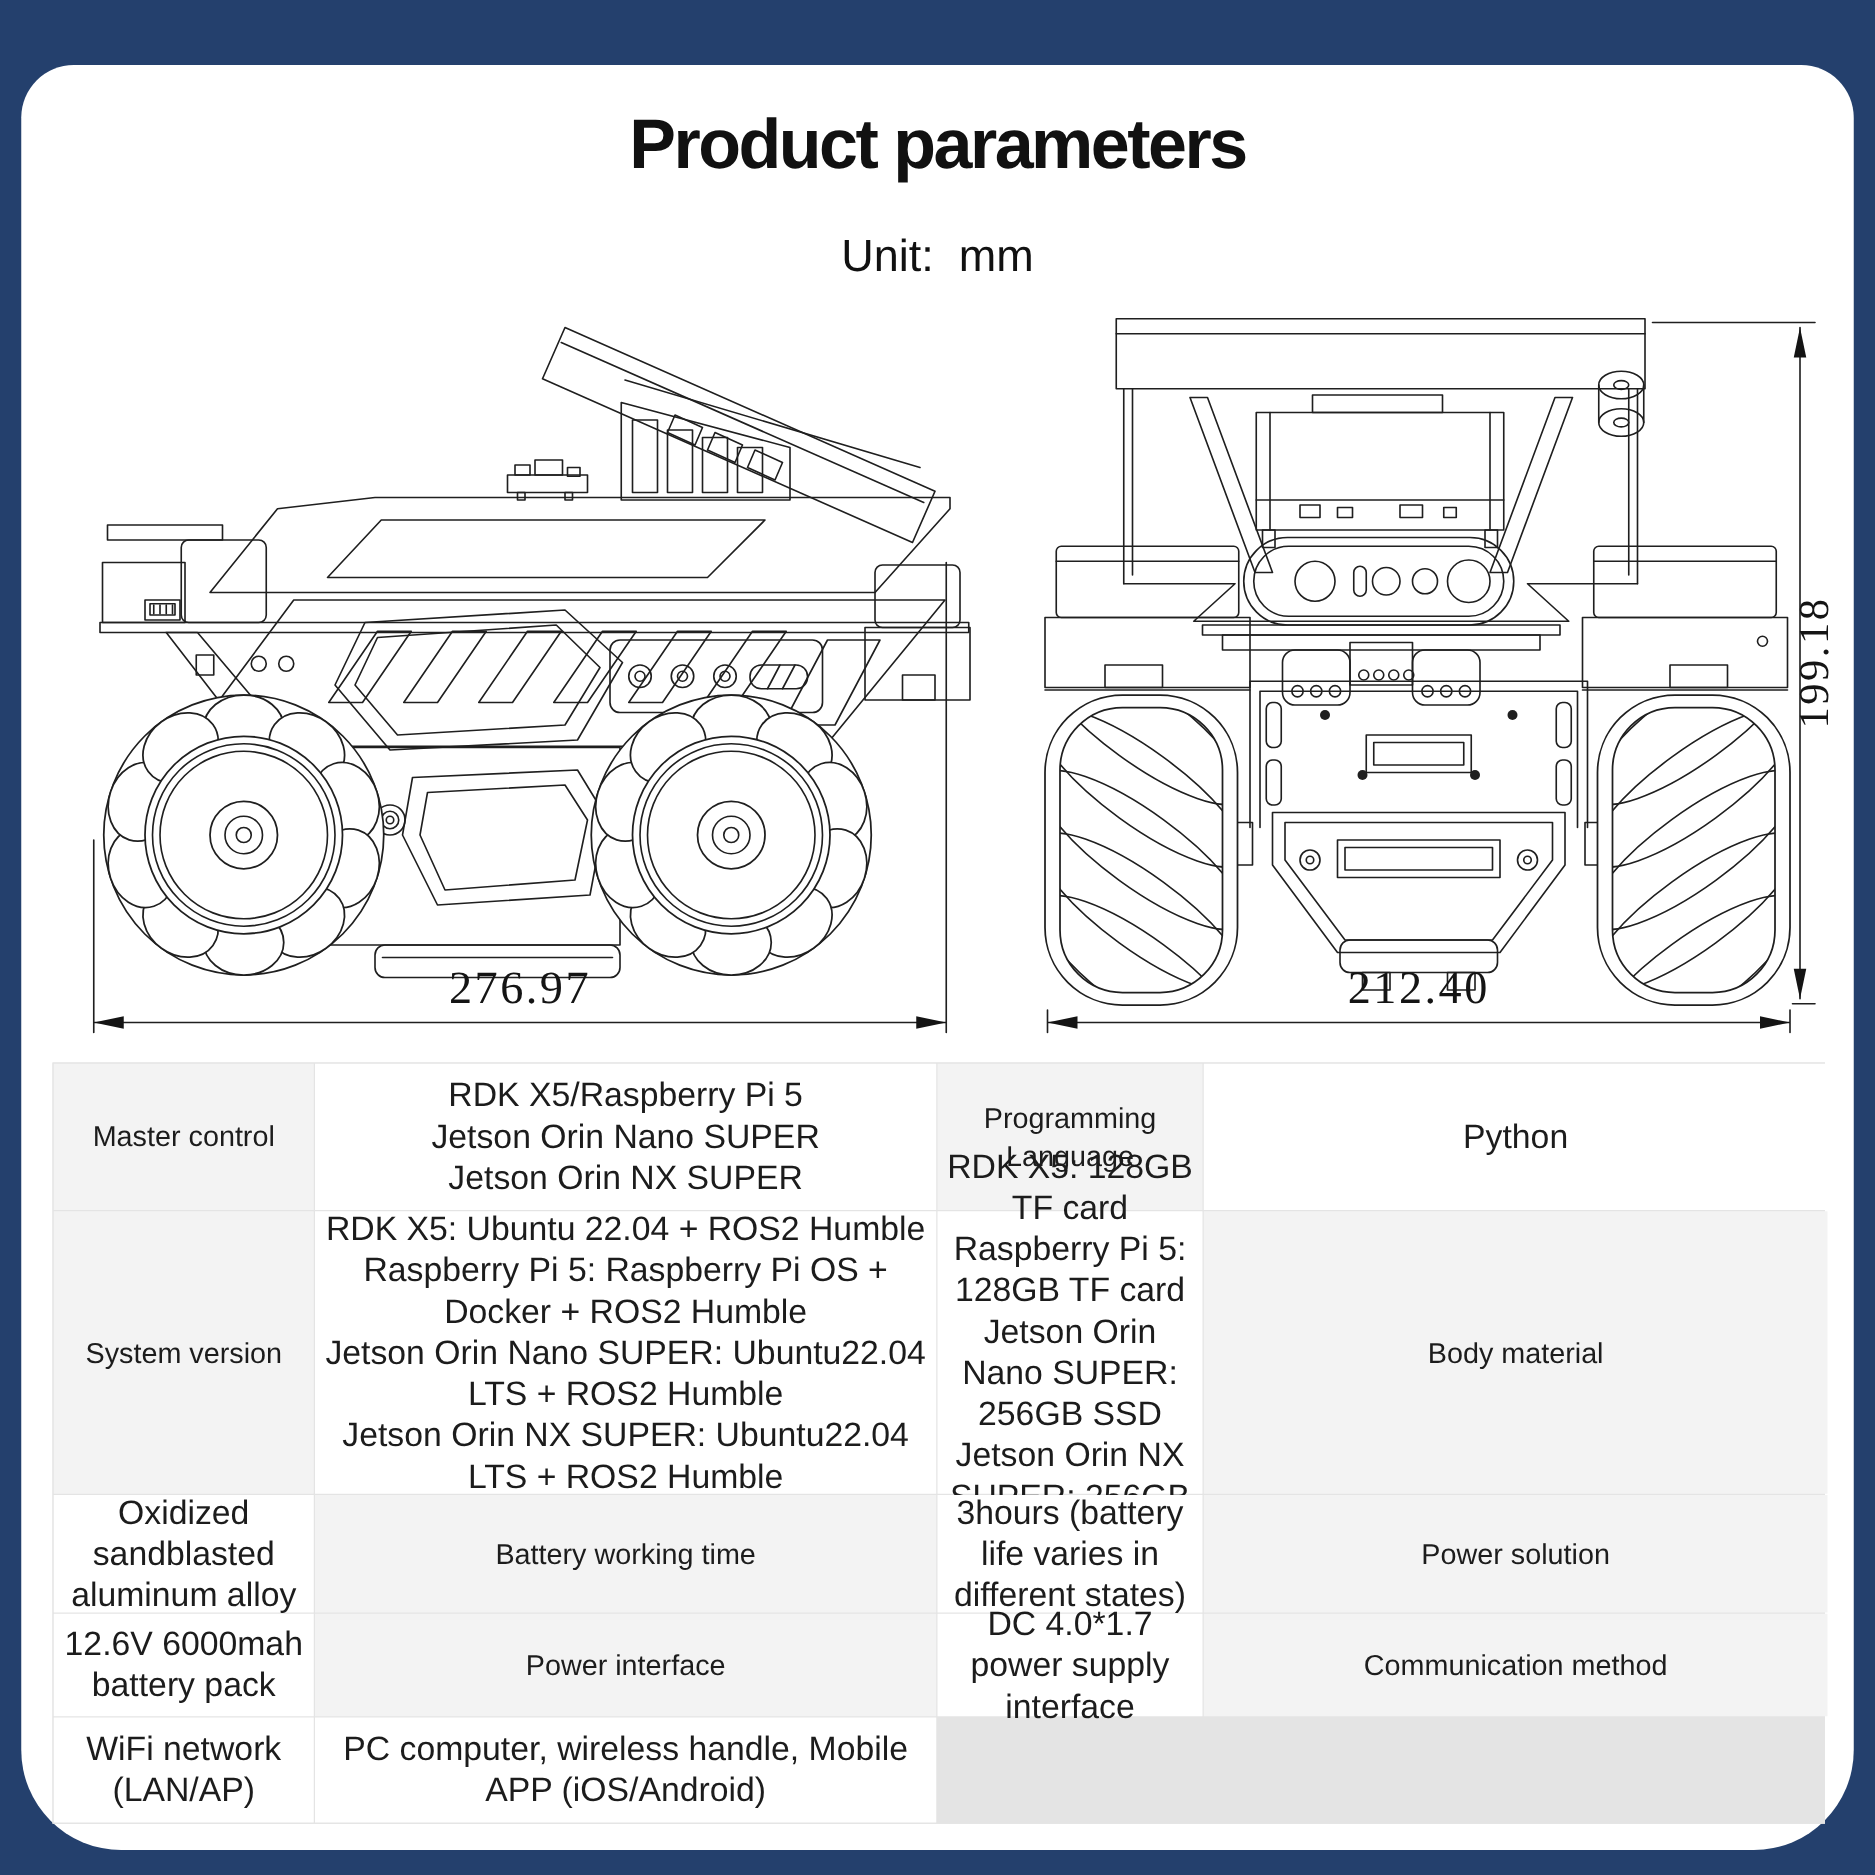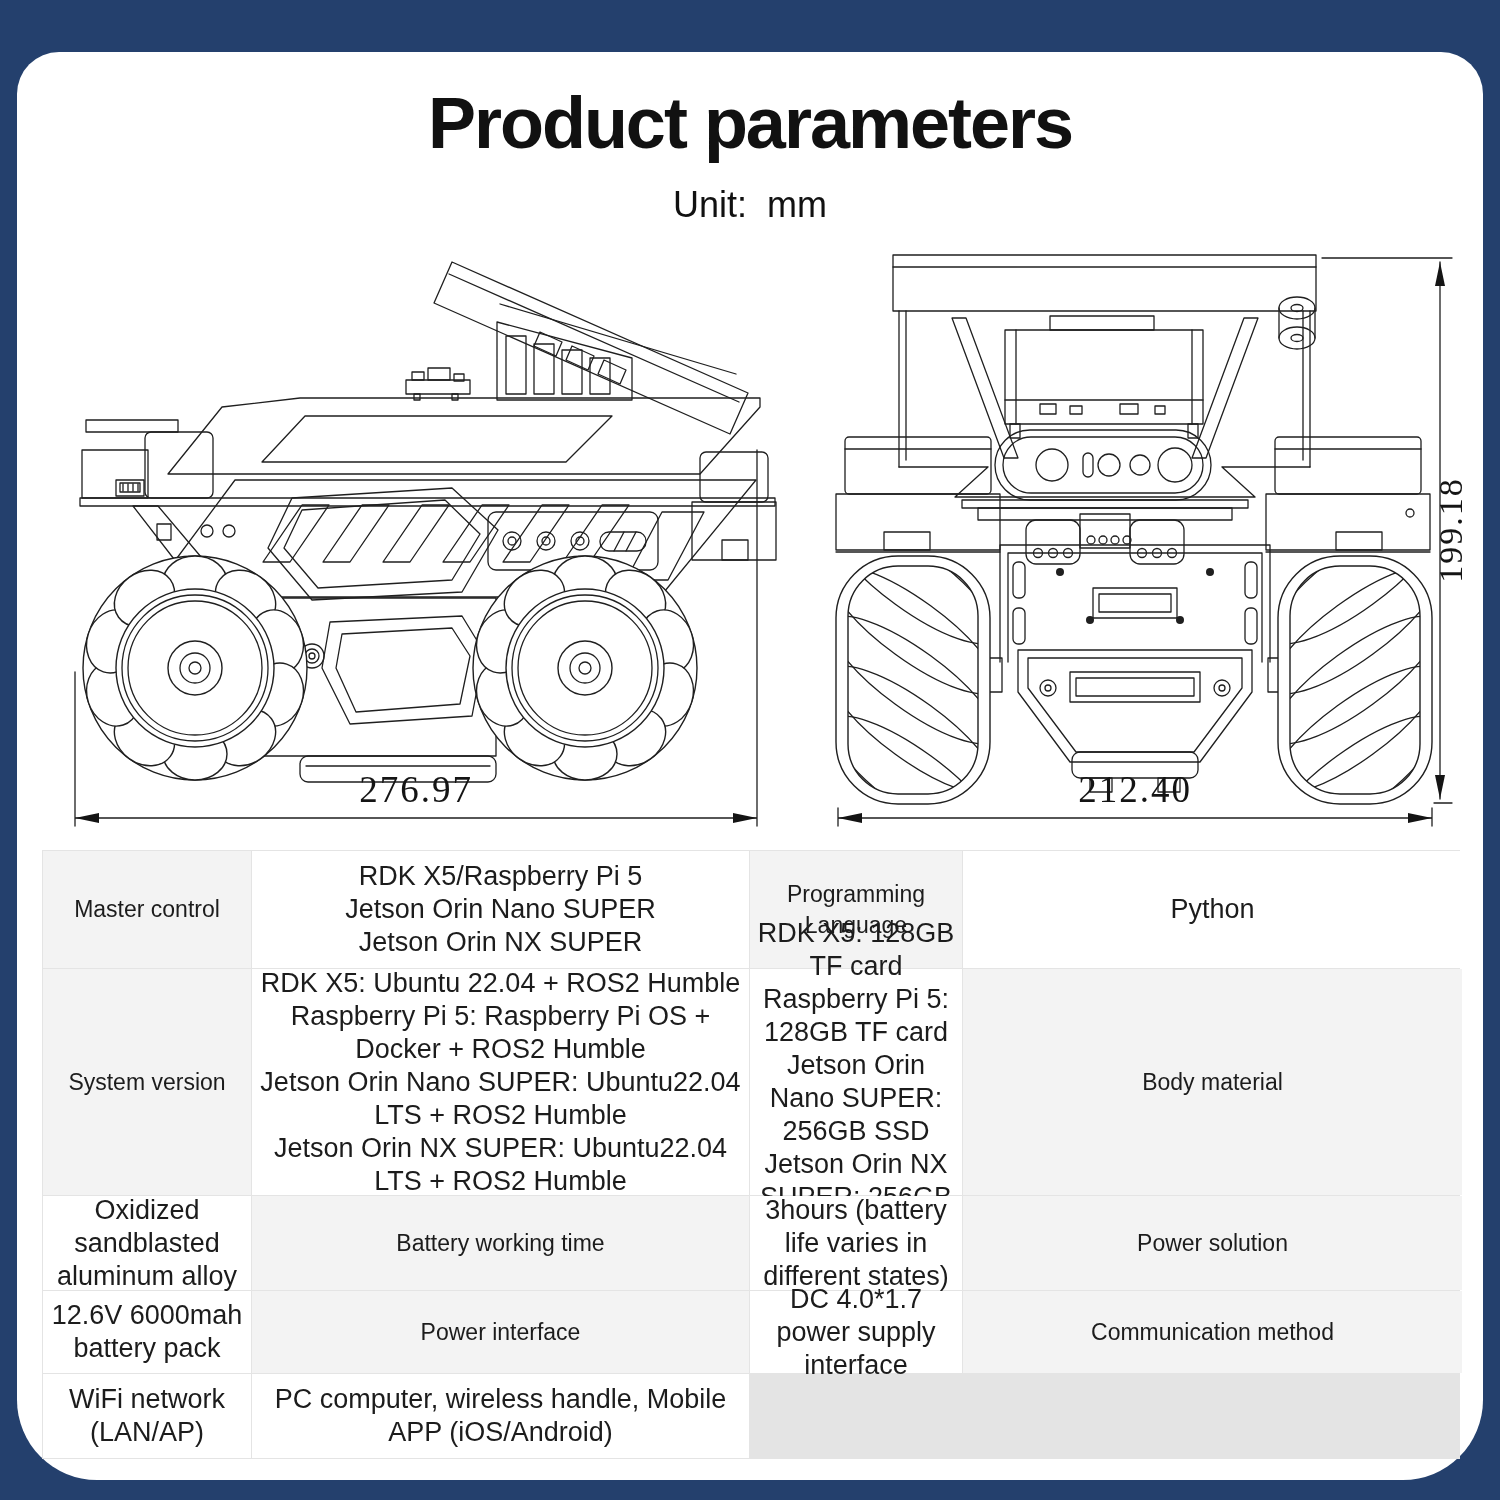--- a/index.html
+++ b/index.html
@@ -11,21 +11,21 @@
     overflow:hidden;
   }
   .card{
     position:absolute;left:17px;top:52px;width:1466px;height:1428px;
     background:#ffffff;
     border-radius:42px 42px 80px 80px;
   }
   .page-title{
     position:absolute;top:30px;left:0;width:100%;
     text-align:center;
-    font-size:72px;font-weight:700;letter-spacing:-2px;color:#111;
+    font-size:56px;font-weight:700;letter-spacing:-2px;color:#111;
     margin:0;
   }
   .unit{
     position:absolute;top:132px;left:0;width:100%;
     text-align:center;
     font-size:36px;color:#111;white-space:pre;
   }
   .svgbox{position:absolute;}
   #side-svg{left:23px;top:198px;}
   #front-svg{left:793px;top:188px;}

